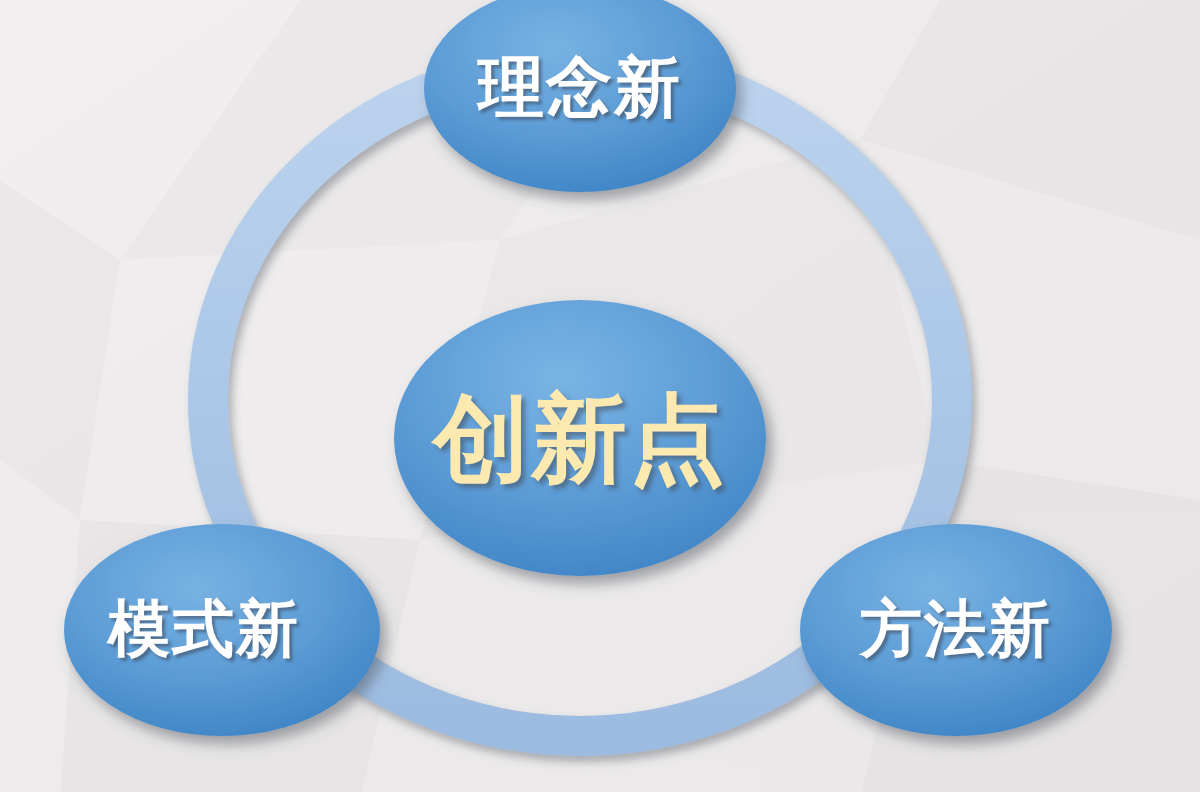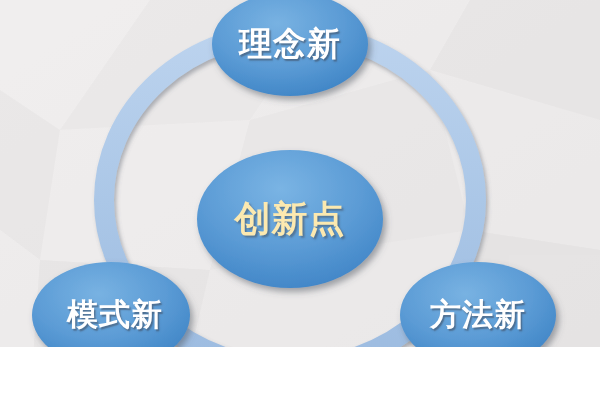--- a/index.html
+++ b/index.html
@@ -6,21 +6,21 @@
     margin: 0;
     padding: 0;
     background: #ffffff;
   }
   body {
     font-family: "Liberation Sans", "DejaVu Sans", sans-serif;
   }
   #canvas {
     position: relative;
     width: 600px;
-    height: 347px;
+    height: 396px;
     overflow: hidden;
     background: #0f172a;
   }
   #bg-svg, #ring-svg, #nodes-svg {
     position: absolute;
     left: 0;
     top: 0;
     width: 600px;
     height: 400px;
   }
@@ -38,22 +38,22 @@
   }
   .label-white {
     color: #ffffff;
     text-shadow: 1.5px 1.5px 1.5px rgba(60,70,85,0.55);
   }
   .label-cream {
     color: #fce9b0;
     text-shadow: 2px 2px 2px rgba(70,80,95,0.55);
   }
   #lbl-top    { left: 212px; top: -8px;  width: 156px; height: 104px; font-size: 33px; }
-  #lbl-center { left: 197px; top: 150px; width: 186px; height: 139px; font-size: 36px; }
-  #lbl-left   { left: 36px;  top: 262px; width: 158px; height: 106px; font-size: 31px; font-family: Liberation Mono, monospace; }
+  #lbl-center { left: 197px; top: 150px; width: 186px; height: 139px; font-size: 48px; }
+  #lbl-left   { left: 23px;  top: 262px; width: 158px; height: 106px; font-size: 31px; font-family: Liberation Mono, monospace; }
   #lbl-right  { left: 400px; top: 262px; width: 156px; height: 106px; font-size: 31px; text-align: right; }
 </style>
 </head>
 <body>
 
 <div id="canvas">
 
   <svg id="bg-svg" viewBox="0 0 600 400">
     <defs>
       <linearGradient id="bgGrad" x1="0" y1="0" x2="1" y2="1">

